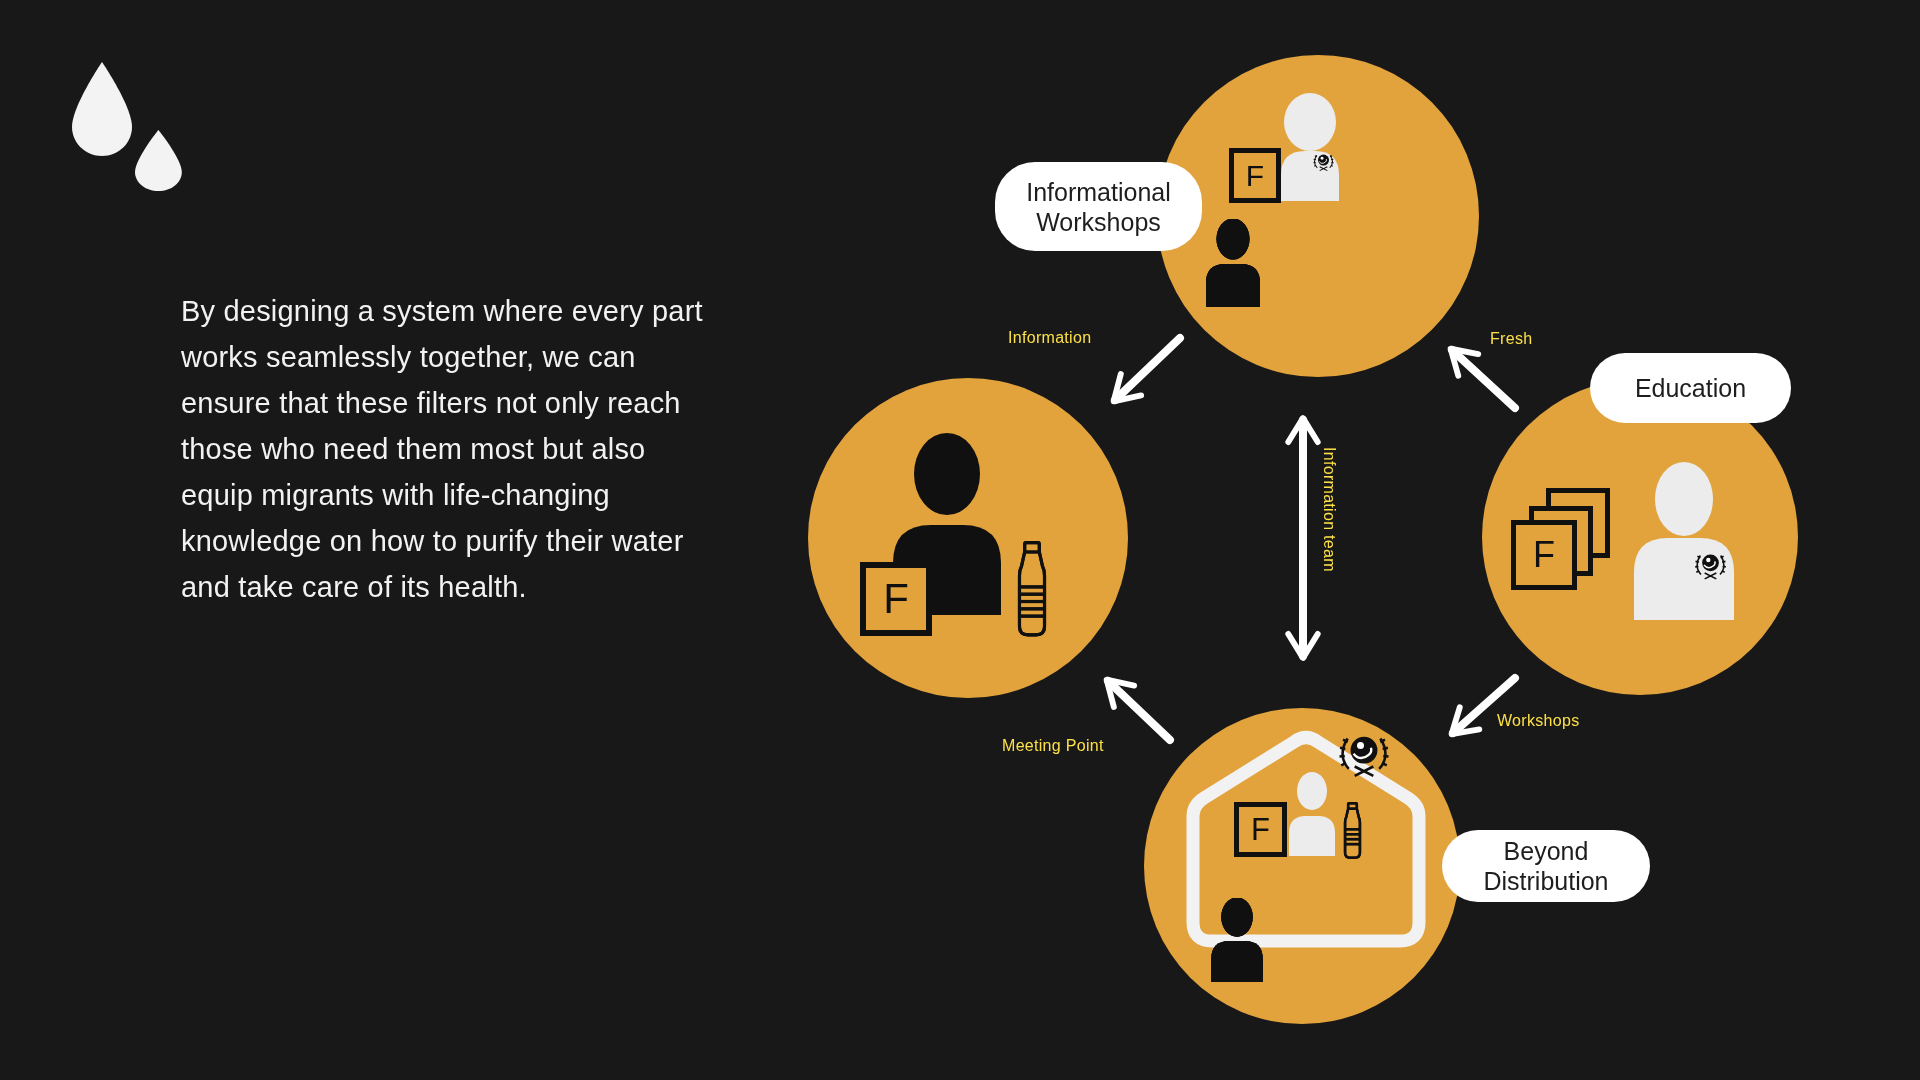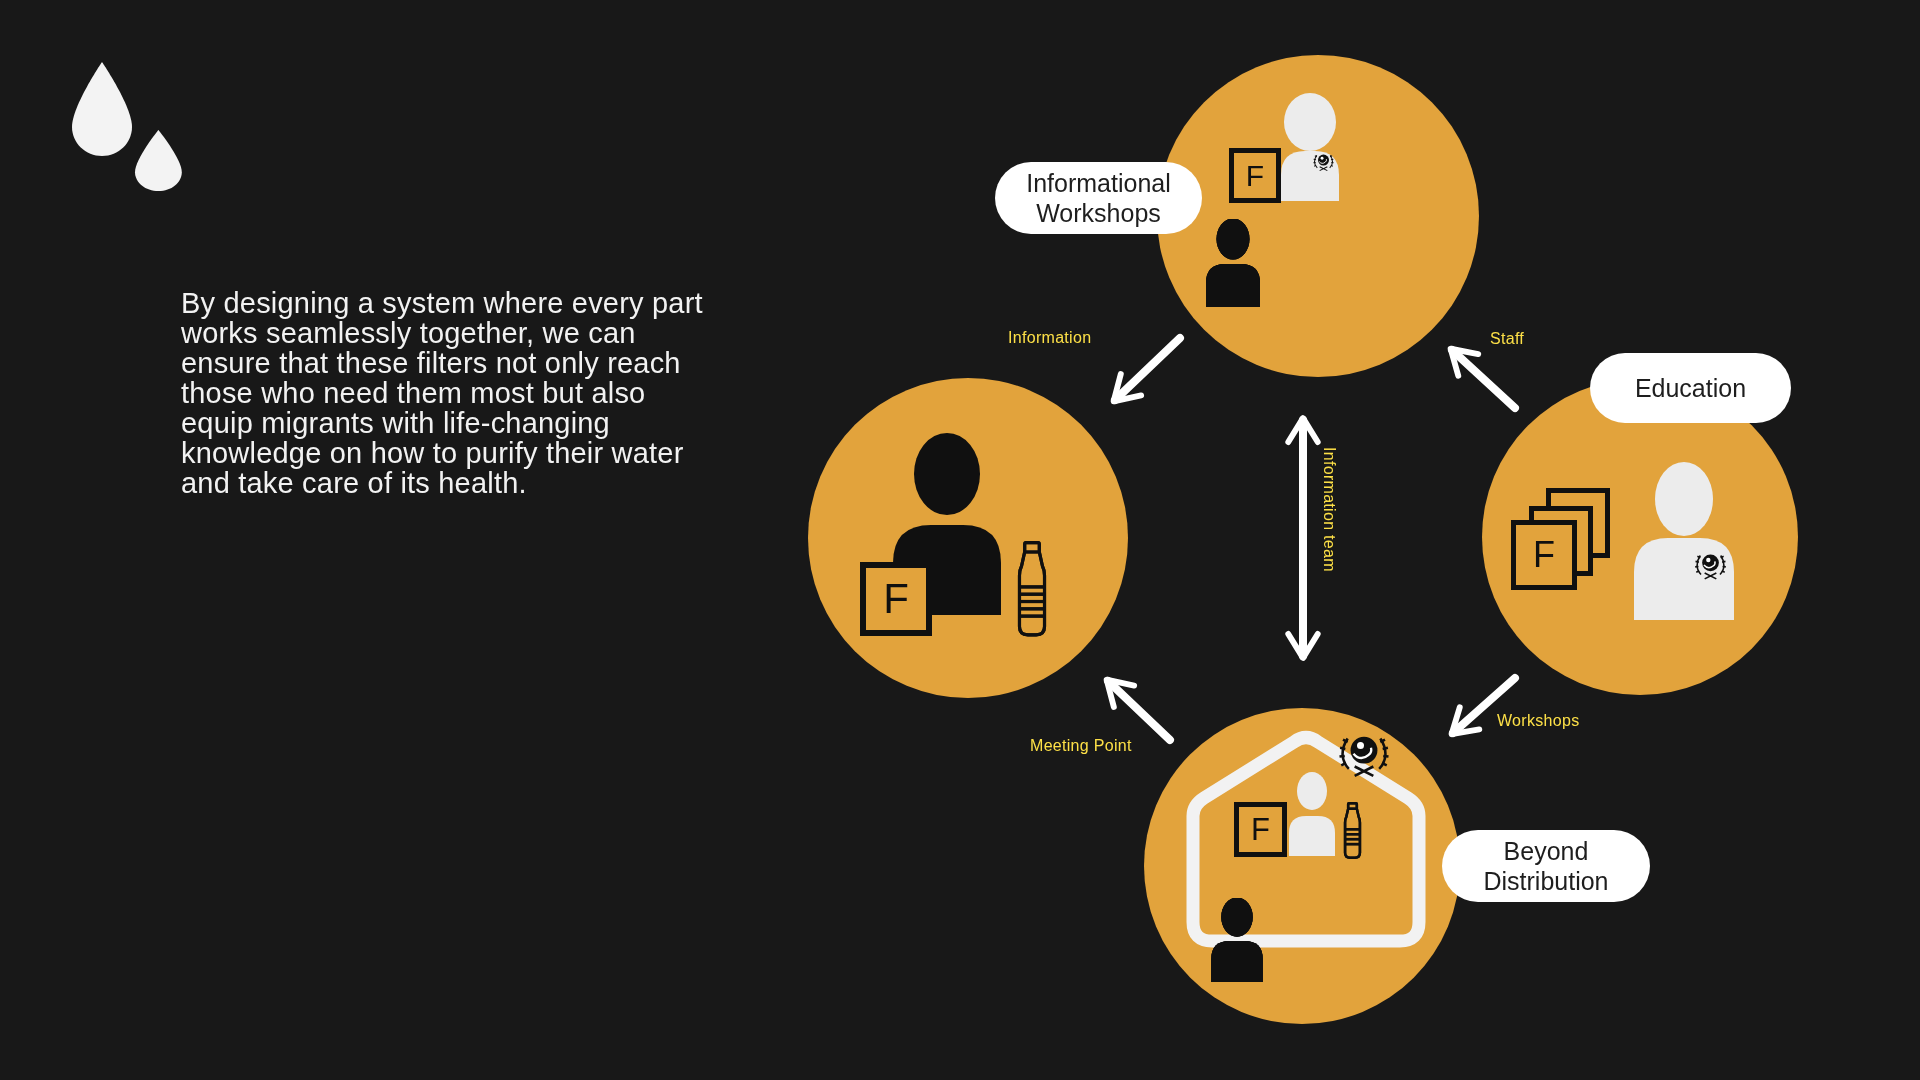--- a/index.html
+++ b/index.html
@@ -5,21 +5,21 @@
   html,body{margin:0;padding:0;background:#181818;}
   .canvas{
     position:relative;width:1920px;height:1080px;background:#181818;overflow:hidden;
     font-family:"Liberation Sans","DejaVu Sans",sans-serif;
   }
   .abs{position:absolute;}
 
   
   .body-text{
     position:absolute;left:181px;top:288px;width:522px;
-    color:#F2F2F2;font-size:29px;line-height:30px;letter-spacing:.2px;
+    color:#F2F2F2;font-size:29px;line-height:46px;letter-spacing:.2px;
   }
   .body-text p{margin:0 0 35px 0;}
 
   
   .node{position:absolute;border-radius:50%;background:#E2A33C;}
   .node *{position:absolute;}
 
   
   .pill{
     position:absolute;background:#FFFFFF;border-radius:40px;
@@ -230,24 +230,24 @@
     <g stroke="#FFFFFF" stroke-width="8" stroke-linecap="round">
       <line x1="1180" y1="338" x2="1115" y2="400" marker-end="url(#arrowhead)"></line>
       <line x1="1515" y1="408" x2="1452" y2="350" marker-end="url(#arrowhead)"></line>
       <line x1="1303" y1="420" x2="1303" y2="656" marker-start="url(#arrowhead)" marker-end="url(#arrowhead)"></line>
       <line x1="1170" y1="740" x2="1108" y2="681" marker-end="url(#arrowhead)"></line>
       <line x1="1515" y1="678" x2="1453" y2="733" marker-end="url(#arrowhead)"></line>
     </g>
   </svg>
 
   <div class="edge-label" style="left:1008px;top:329px;">Information</div>
-  <div class="edge-label" style="left:1490px;top:330px;">Staff</div>
+  <div class="edge-label" style="left:1490px;top:330px;">Fresh</div>
   <div class="edge-label edge-label-vertical" style="left:1320px;top:447px;">Information team</div>
-  <div class="edge-label" style="left:1002px;top:737px;margin-left:28px;">Meeting Point</div>
+  <div class="edge-label" style="left:1002px;top:737px;">Meeting Point</div>
   <div class="edge-label" style="left:1497px;top:712px;">Workshops</div>
 
-  <div class="pill pill-sm" style="left:995px;top:162px;width:207px;height:72px;">Informational
+  <div class="pill pill-sm" style="left:995px;top:162px;width:207px;height:89px;">Informational
 Workshops</div>
   <div class="pill pill-lg" style="left:1590px;top:353px;width:201px;height:70px;">Education</div>
   <div class="pill pill-sm" style="left:1442px;top:830px;width:208px;height:72px;">Beyond
 Distribution</div>
 
 </div>
 
 </body></html>

